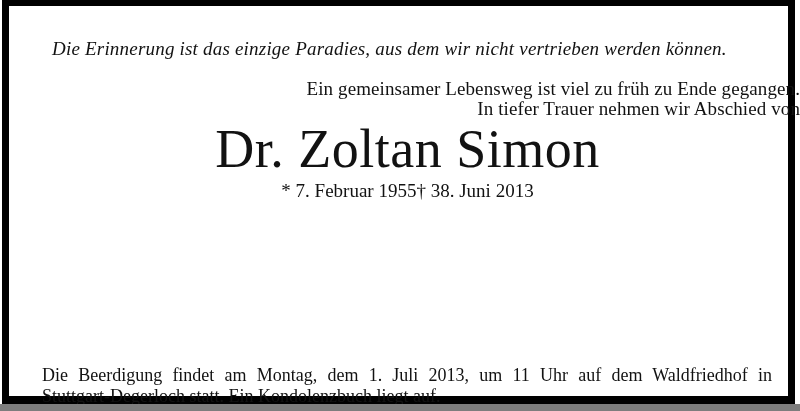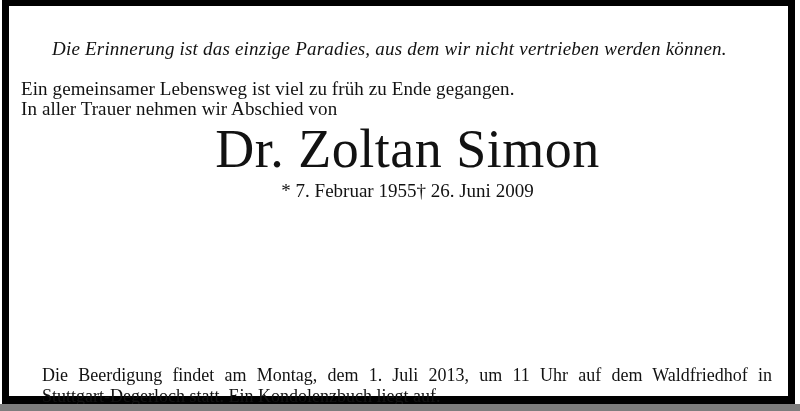--- a/index.html
+++ b/index.html
@@ -52,21 +52,21 @@
     font-size: 19px;
     line-height: 22px;
     letter-spacing: 0.2px;
     white-space: nowrap;
   }
   .intro {
     position: absolute;
     left: 12px;
     top: 73px;
     width: 779px;
-    text-align: left;
+    text-align: right;
     font-size: 19px;
     line-height: 19.5px;
     letter-spacing: 0.1px;
   }
   .deceased-name {
     position: absolute;
     left: 9px;
     top: 120px;
     width: 779px;
     margin: 0;
@@ -115,28 +115,28 @@
 <body>
 
 <div class="stage">
 
   <div class="card">
 
     <div class="quote">Die Erinnerung ist das einzige Paradies, aus dem wir nicht vertrieben werden können.</div>
 
     <div class="intro">
       <div>Ein gemeinsamer Lebensweg ist viel zu früh zu Ende gegangen.</div>
-      <div>In aller Trauer nehmen wir Abschied von</div>
+      <div>In tiefer Trauer nehmen wir Abschied von</div>
     </div>
 
     <h1 class="deceased-name">Dr. Zoltan Simon</h1>
 
     <div class="dates">
       <span>* 7. Februar 1955</span>
-      <span>† 26. Juni 2009</span>
+      <span>† 38. Juni 2013</span>
     </div>
 
 
     <div class="funeral">
       <div class="justified">Die Beerdigung findet am Montag, dem 1. Juli 2013, um 11 Uhr auf dem Waldfriedhof in</div>
       <div>Stuttgart-Degerloch statt. Ein Kondolenzbuch liegt auf.</div>
     </div>
 
   </div>
 

